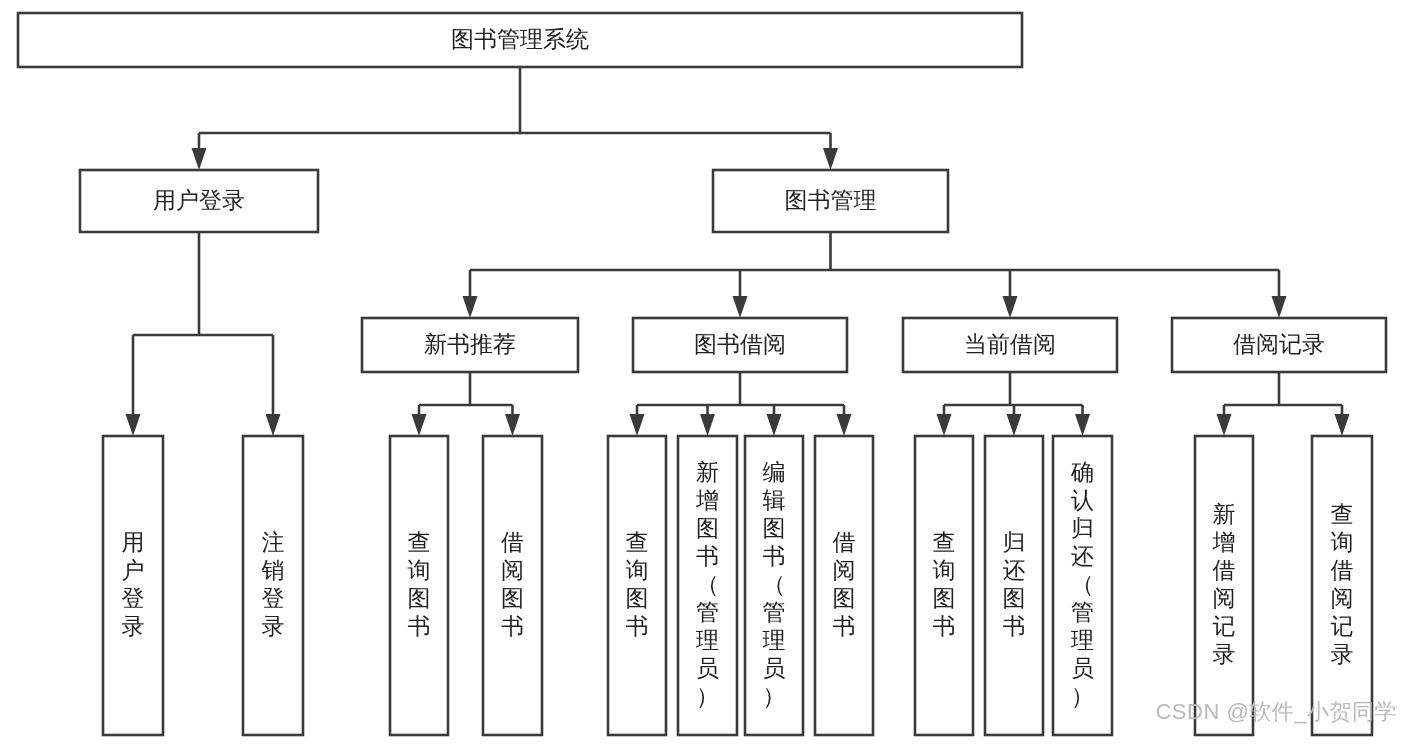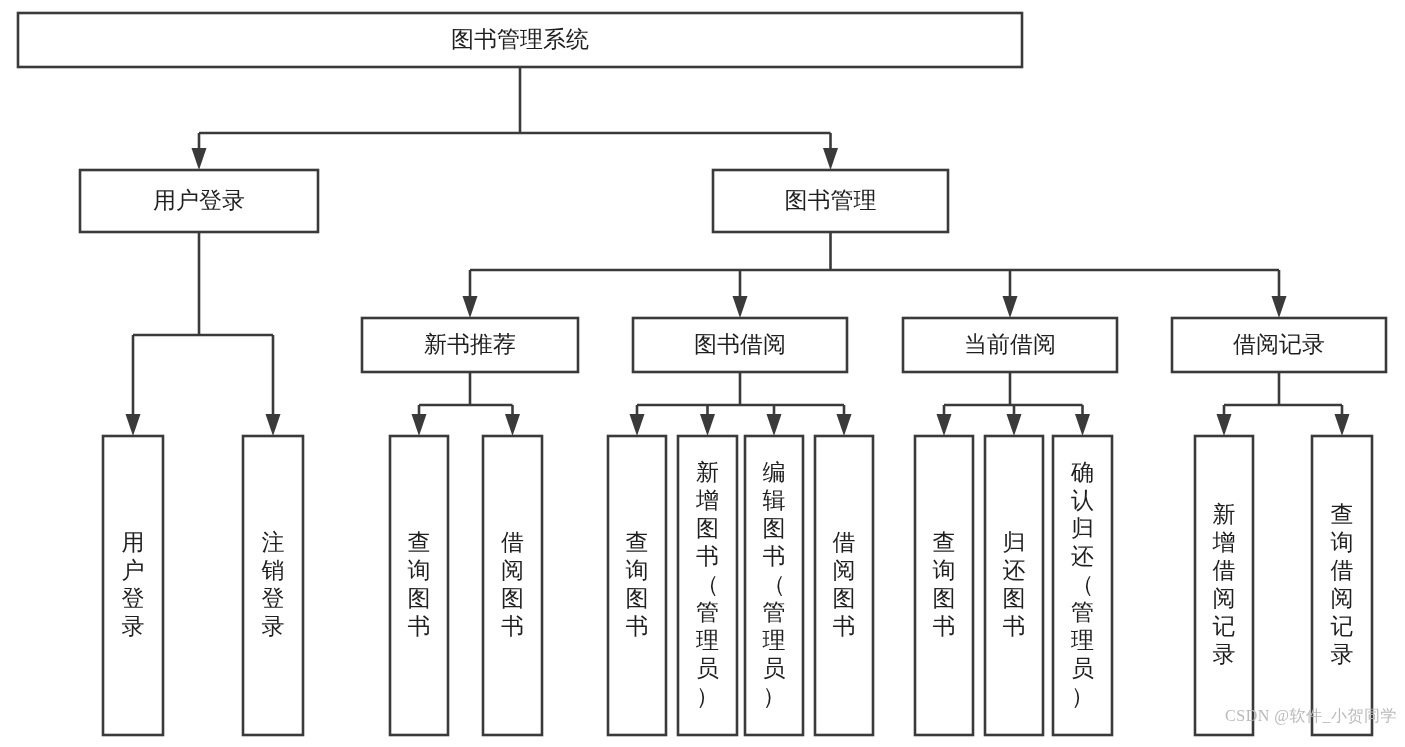--- a/index.html
+++ b/index.html
@@ -13,22 +13,22 @@
   .connector{fill:none;stroke:#3a3a3a;stroke-width:2.6;stroke-linecap:butt;}
   .arrow-head{fill:#3a3a3a;stroke:none;}
   .node-label{
     font-family:"Liberation Sans","DejaVu Sans",sans-serif;
     fill:#1f1f1f;text-anchor:middle;dominant-baseline:middle;
   }
   .label-h{font-size:23px;}
   .label-v{font-size:23px;}
   .watermark{
     position:absolute;right:8px;bottom:6px;
-    font-family:Liberation Serif, serif;
-    font-size:16px;color:#b9b9b9;letter-spacing:.5px;white-space:nowrap;
+    font-family:Liberation Sans, sans-serif;
+    font-size:22px;color:#b9b9b9;letter-spacing:.5px;white-space:nowrap;
     user-select:none;
   }
 </style>
 </head>
 <body>
 
 <div id="diagram-root">
   <svg id="flow" viewBox="0 0 1405 747">
     <g id="connector-layer">
         <g>

